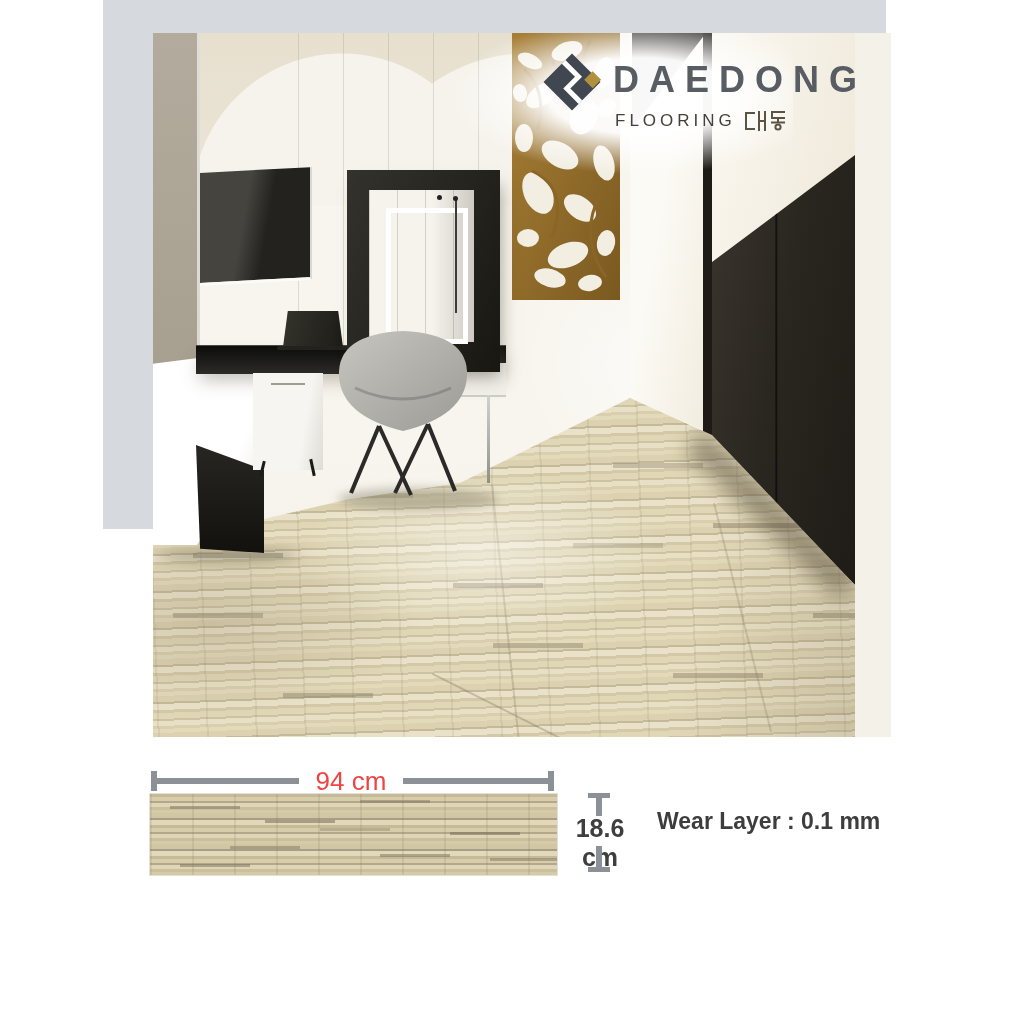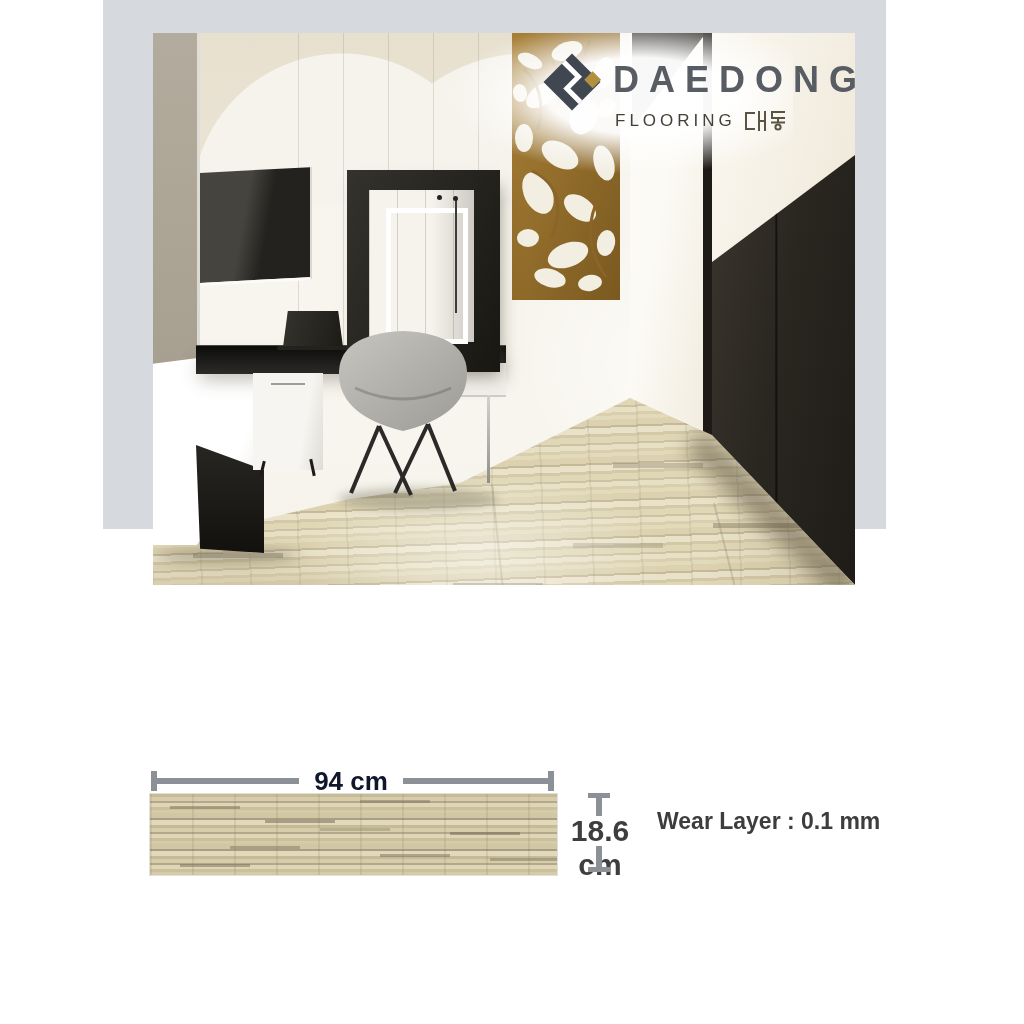--- a/index.html
+++ b/index.html
@@ -5,21 +5,21 @@
   html,body{margin:0;padding:0;background:#ffffff;}
   body{width:1024px;height:1024px;position:relative;overflow:hidden;
        font-family:"Liberation Sans","DejaVu Sans",sans-serif;}
   .abs{position:absolute;}
   .sr-only{position:absolute;width:1px;height:1px;overflow:hidden;clip:rect(0 0 0 0);white-space:nowrap;}
 
   
   #backdrop{left:103px;top:0;width:783px;height:529px;background:#d6dade;}
 
   
-  #scene{left:153px;top:33px;width:702px;height:552px;overflow:hidden;background:#f4f1e9;}
+  #scene{left:153px;top:33px;width:702px;height:704px;overflow:hidden;background:#f4f1e9;padding-left:36px;}
 
   .wall-base{left:0;top:0;width:702px;height:704px;
     background:
       radial-gradient(circle 190px at 500px 330px, rgba(255,255,255,.55), transparent 70%),
       linear-gradient(#f8f5ee 0 60%, #efece3 100%);}
   .arches{left:44px;top:0;width:322px;height:172px;
     background:
       radial-gradient(circle 150px at 145px 170px, #f6f3ec 0 149px, transparent 150px),
       radial-gradient(circle 165px at 330px 185px, #f6f3ec 0 164px, transparent 165px),
       linear-gradient(#e7e0cf, #ebe5d6);}
@@ -133,24 +133,24 @@
     white-space:nowrap;display:flex;align-items:center;gap:8px;}
 
   .product-label{left:25px;top:650px;font-size:31px;font-weight:bold;color:#191919;white-space:nowrap;}
 
   
   .dim{background:#8b9196;}
   #hcap-l{left:151px;top:771px;width:6px;height:20px;}
   #hcap-r{left:548px;top:771px;width:6px;height:20px;}
   #hseg-1{left:151px;top:778px;width:148px;height:6px;}
   #hseg-2{left:403px;top:778px;width:151px;height:6px;}
-  #width-label{left:299px;top:766px;width:104px;text-align:center;font-size:26px;font-weight:bold;color:#0f172a;}
+  #width-label{left:299px;top:766px;width:104px;text-align:center;font-size:26px;font-weight:normal;color:#ef4444;}
   #vcap-t{left:588px;top:793px;width:22px;height:5px;}
   #vseg-1{left:596px;top:798px;width:6px;height:18px;}
-  #height-label{left:556px;top:814px;width:88px;text-align:center;font-size:30px;font-weight:bold;color:#3e3e3e;}
+  #height-label{left:556px;top:814px;width:88px;text-align:center;font-size:25px;font-weight:bold;color:#3e3e3e;}
   #vseg-2{left:596px;top:846px;width:6px;height:21px;}
   #vcap-b{left:588px;top:867px;width:22px;height:5px;}
 
   #plank-sample{left:150px;top:794px;width:407px;height:81px;overflow:hidden;
     outline:1px solid rgba(140,130,108,.25);
     background:
       repeating-linear-gradient(90deg, rgba(120,110,88,.15) 0 2px, transparent 2px 42px),
       repeating-linear-gradient(0deg,#d6cba7 0 3px,#cbc09d 3px 6px,#e0d6b6 6px 10px,#b3a88c 10px 12px,
         #d8cdaa 12px 16px,#c6bb99 16px 19px,#e2d9bb 19px 24px,#a89d85 24px 26px,#d2c7a5 26px 31px);}
   .plank-strips{left:20px;top:12px;width:70px;height:3px;background:rgba(135,125,102,.6);

